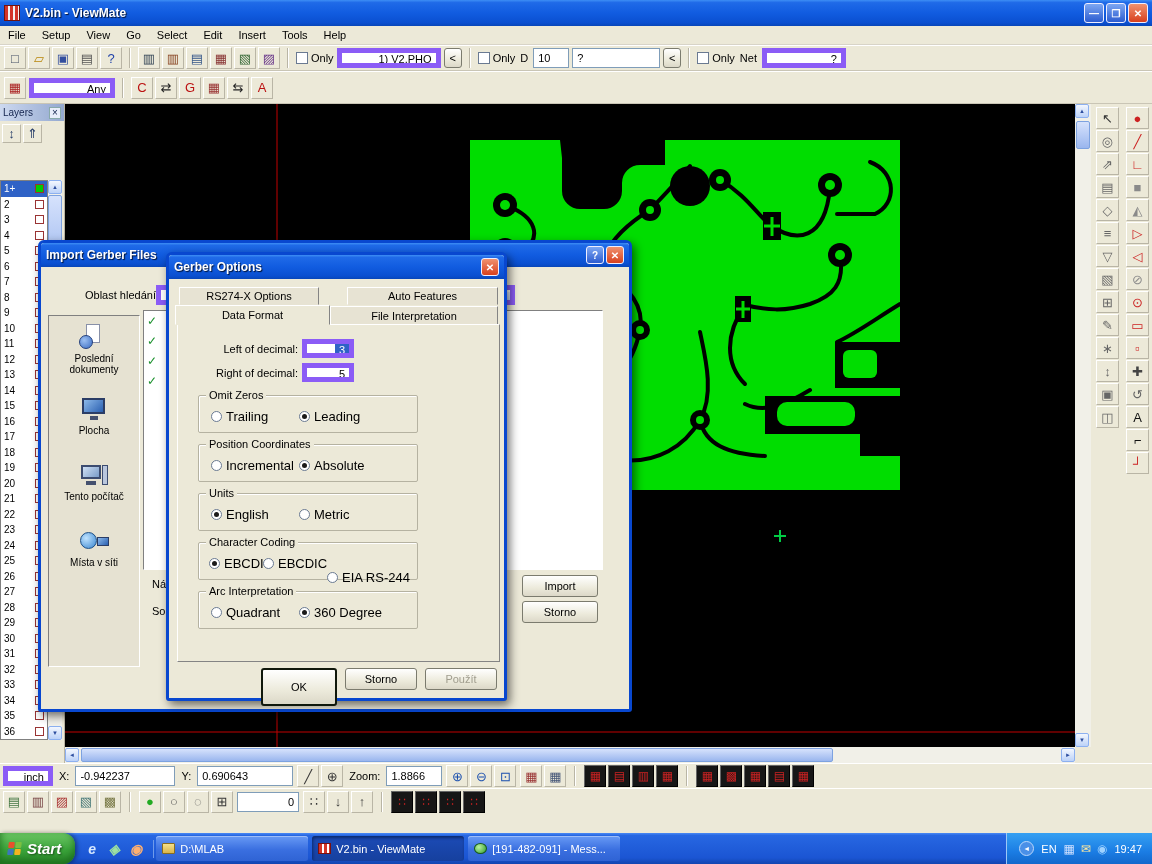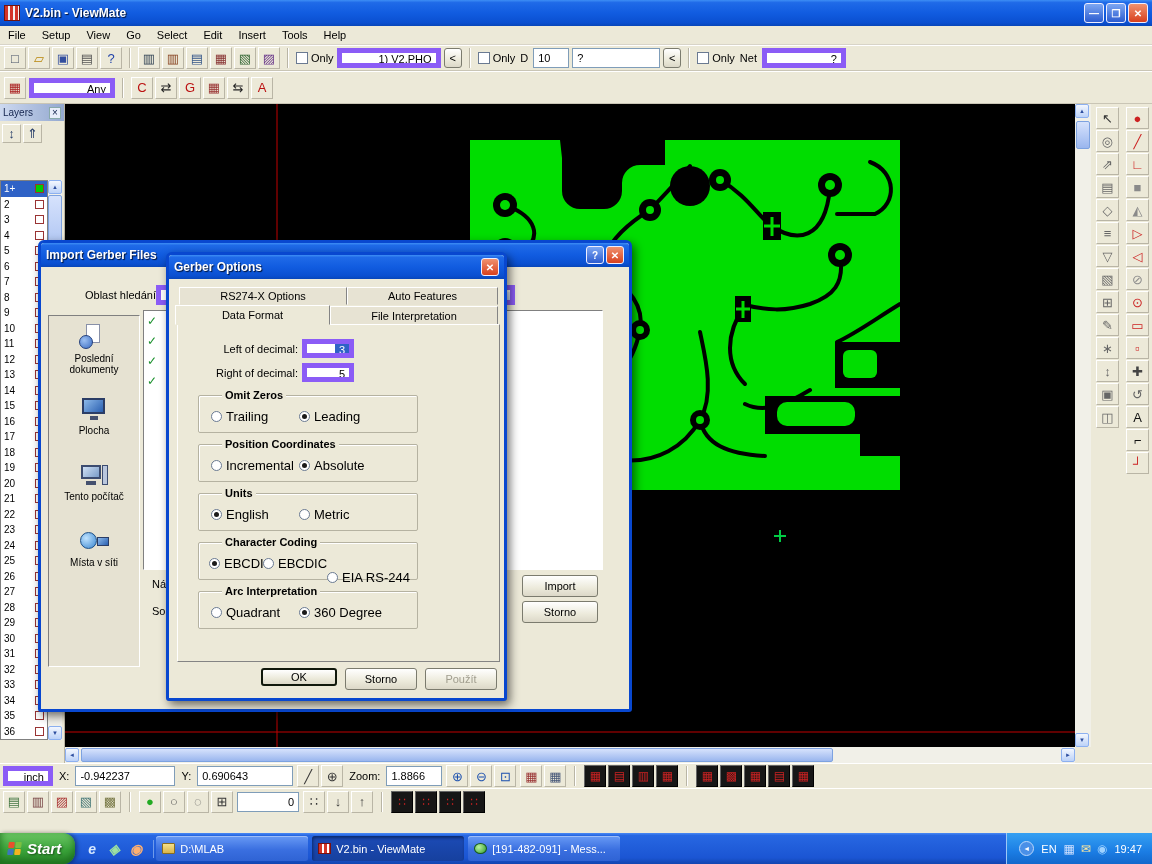--- a/index.html
+++ b/index.html
@@ -93,21 +93,21 @@
   .dlg-title { height:24px; display:flex; align-items:center; padding:0 5px; border-radius:3px 3px 0 0; }
   .dlg-title-text { color:#fff; font-weight:bold; font-size:12px; text-shadow:1px 1px 1px #013; }
   .dlg-body { position:relative; width:100%; height:calc(100% - 24px); }
 
   .tab { position:absolute; display:flex; align-items:center; justify-content:center; background:#e7e3d3;
          border:1px solid; border-color:#fff #848484 transparent #fff; font-size:11px; }
   .tab.active { background:#ece9d8; z-index:3; }
   .tab-panel { position:absolute; background:#ece9d8; border:1px solid; border-color:#fff #848484 #848484 #fff; z-index:2; }
 
   .grp { position:absolute; border:1px solid #b5b2a1; border-radius:2px; box-shadow:1px 1px 0 #fff inset; }
-  .grp .legend { position:absolute; top:-7px; left:23px; background:#ece9d8; padding:0 3px; font-size:11px;font-weight:bold; }
+  .grp .legend { position:absolute; top:-7px; left:7px; background:#ece9d8; padding:0 3px; font-size:11px; }
   .ropt { position:absolute; display:flex; align-items:center; gap:4px; }
   .radio { width:11px; height:11px; border-radius:50%; background:#fff; border:1px solid #6a7a92; position:relative; flex:0 0 11px; }
   .radio.on::after { content:""; position:absolute; inset:2px; border-radius:50%; background:#1a1a1a; }
   .rlabel { font-size:13px; white-space:nowrap; }
 
   
   .places { background:#e6e2d2; }
   .place { width:100%; height:66px; display:flex; flex-direction:column; align-items:center; justify-content:center;
            gap:2px; font-size:10px; text-align:center; line-height:11px; padding:2px; }
   .pic { width:34px; height:28px; position:relative; }
@@ -818,21 +818,21 @@
   <div class="abs dialog" style="left:166px;top:252px;width:341px;height:449px;z-index:60;">
     <div class="dlg-title xp-grad">
       <span class="dlg-title-text">Gerber Options</span>
       <div class="spacer"></div>
       <div class="win-btn close sm">
           <span>✕</span>
         </div>
     </div>
     <div class="dlg-body">
 
-      <div class="tab" style="left:10px;top:8px;width:168px;height:18px;">RS274-X Options</div>
+      <div class="tab" style="left:10px;top:8px;width:140px;height:18px;">RS274-X Options</div>
       <div class="tab" style="left:178px;top:8px;width:151px;height:18px;">Auto Features</div>
       <div class="tab active" style="left:6px;top:26px;width:155px;height:20px;">Data Format</div>
       <div class="tab" style="left:161px;top:27px;width:168px;height:19px;">File Interpretation</div>
 
       <div class="tab-panel" style="left:8px;top:45px;width:323px;height:338px;">
         <span class="abs" style="left:10px;top:18px;width:110px;text-align:right;">Left of decimal:</span>
         <div class="abs combo" style="left:124px;top:14px;width:52px;height:19px;">
           <span class="val hl">3</span>
           <span class="drop">▼</span>
         </div>
@@ -900,21 +900,21 @@
             <span class="radio"></span>
             <span class="rlabel">Quadrant</span>
           </label>
           <label class="ropt" style="left:100px;top:13px;">
             <span class="radio on"></span>
             <span class="rlabel">360 Degree</span>
           </label>
         </div>
       </div>
 
-      <div class="abs btn default" style="left:92px;top:389px;width:76px;height:18px;">OK</div>
+      <div class="abs btn default" style="left:92px;top:389px;width:76px;height:38px;">OK</div>
       <div class="abs btn" style="left:176px;top:389px;width:72px;height:22px;">Storno</div>
       <div class="abs btn disabled" style="left:256px;top:389px;width:72px;height:22px;">Použít</div>
     </div>
   </div>
 
   <div class="abs statusrow" style="top:763px;height:25px;">
     <div class="combo" style="width:50px">
       <span class="val">inch</span>
       <span class="drop">▼</span>
     </div>

